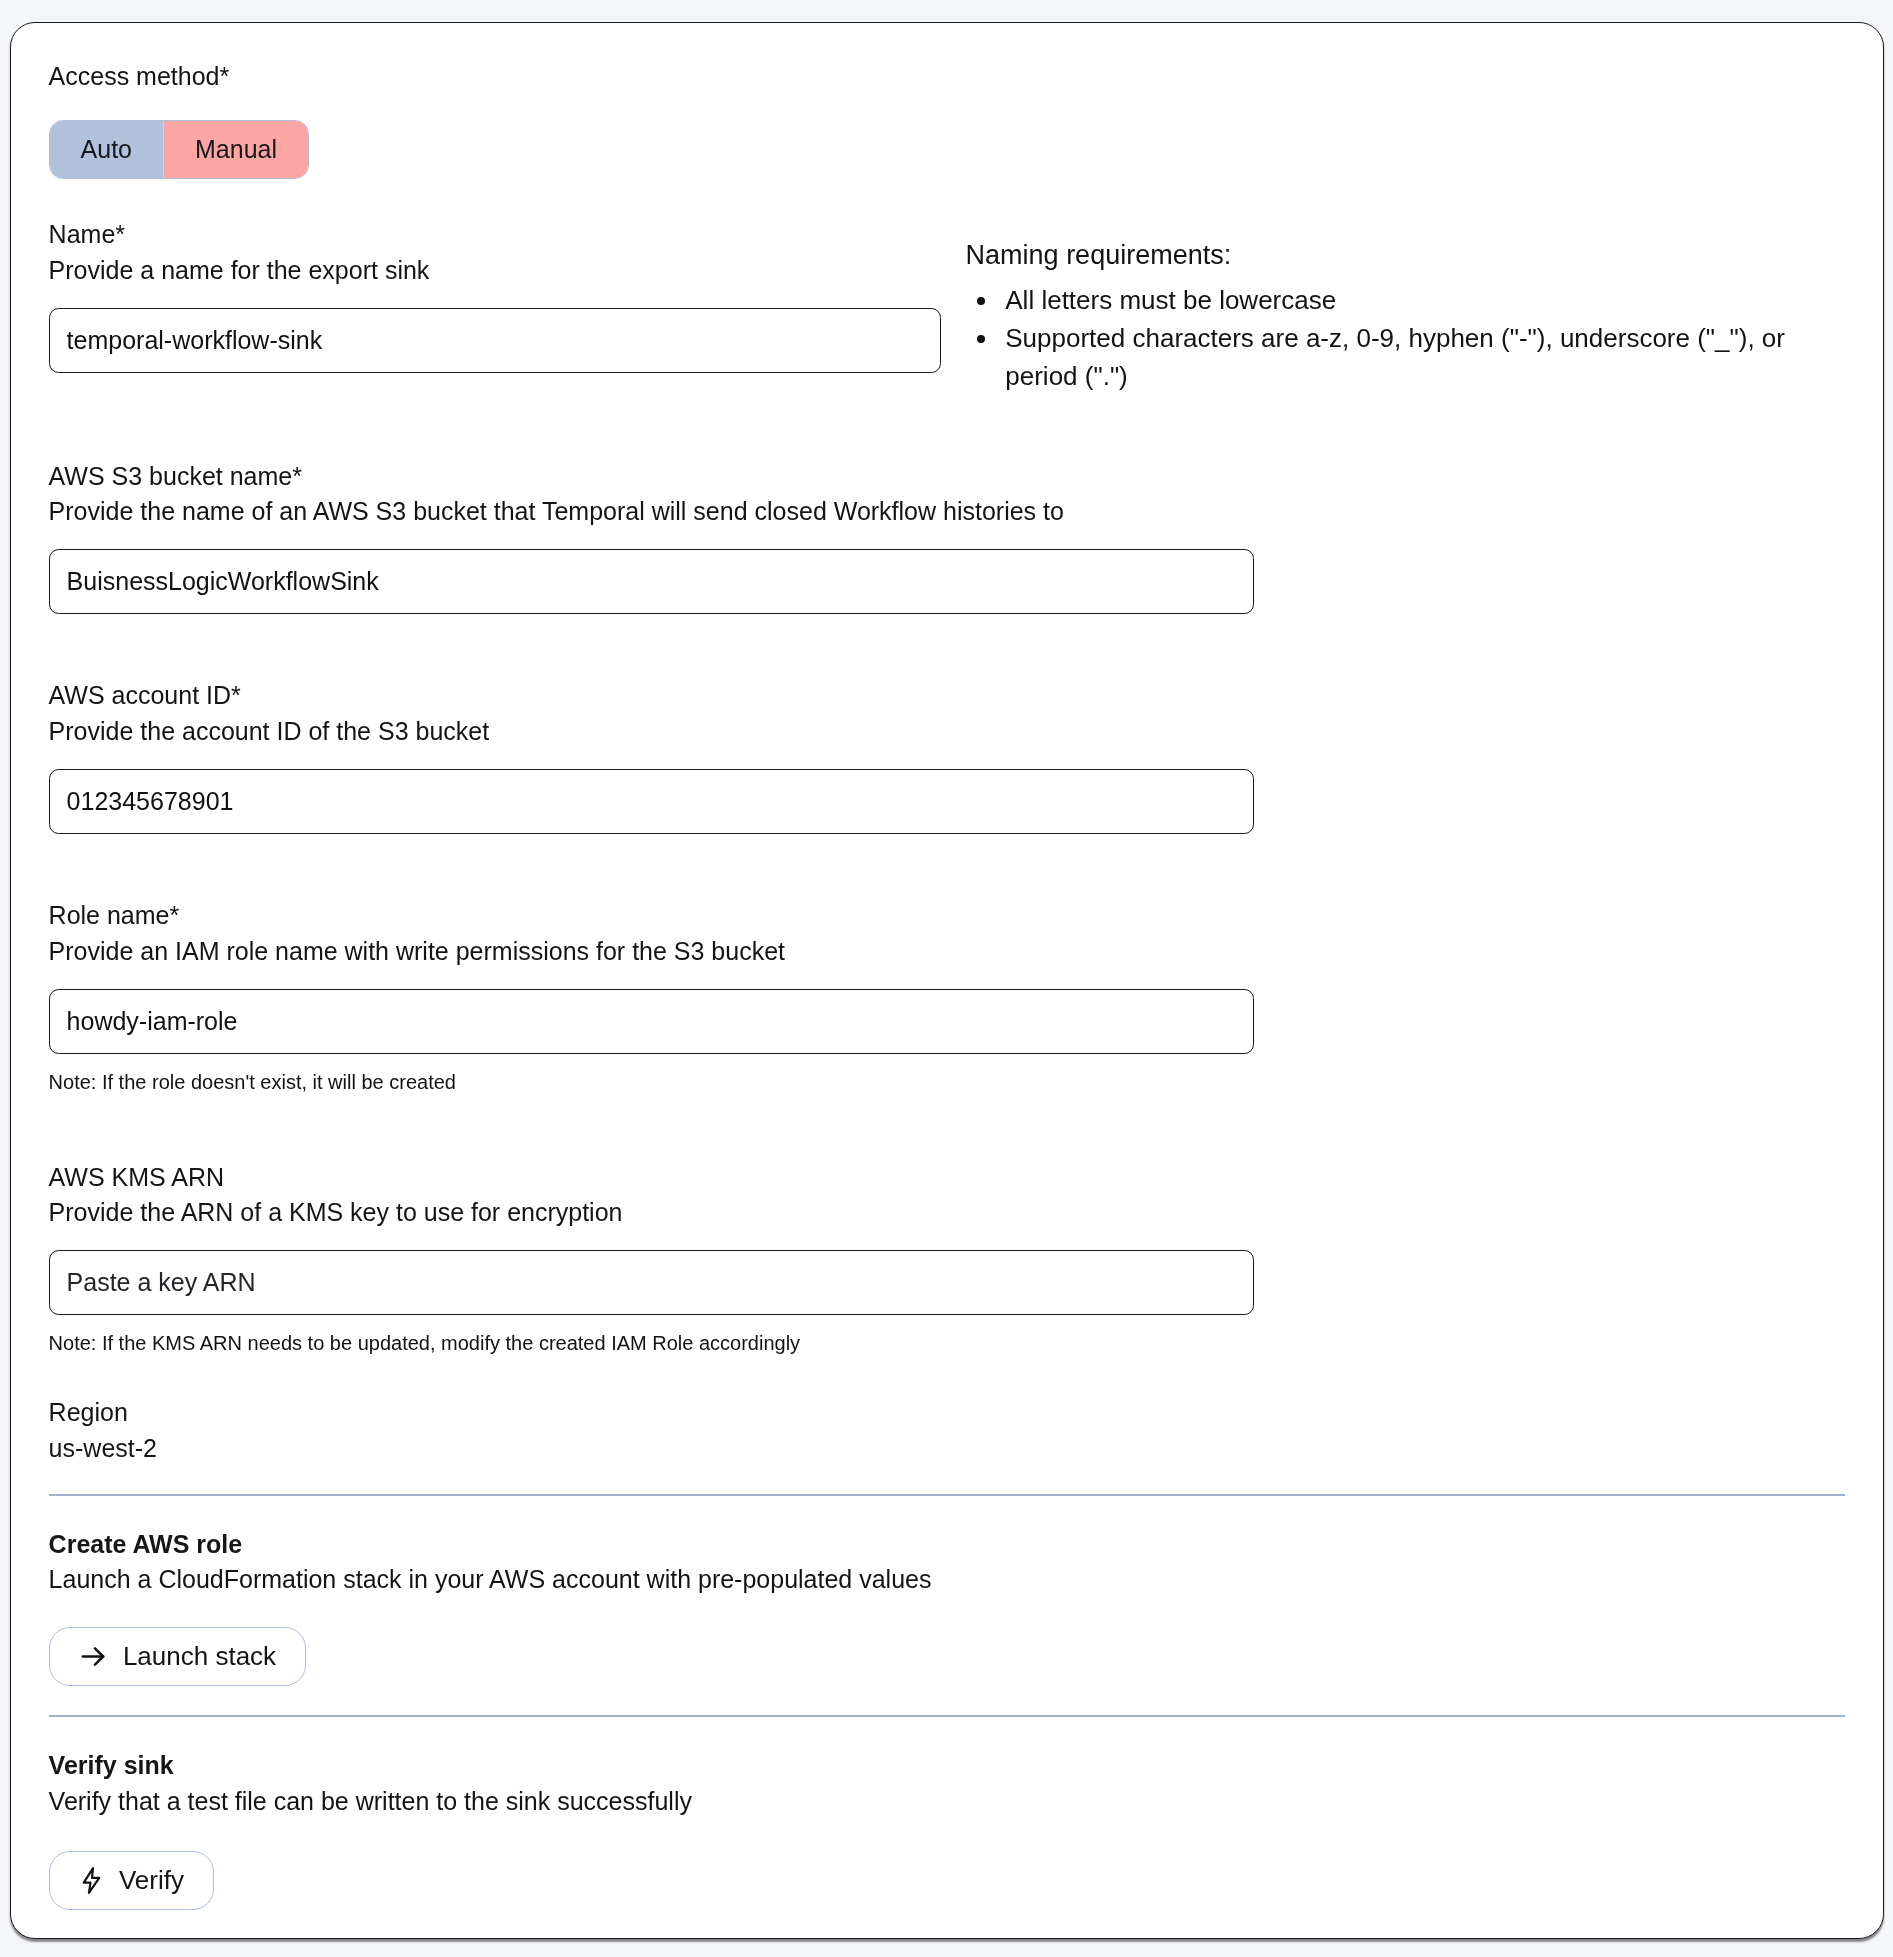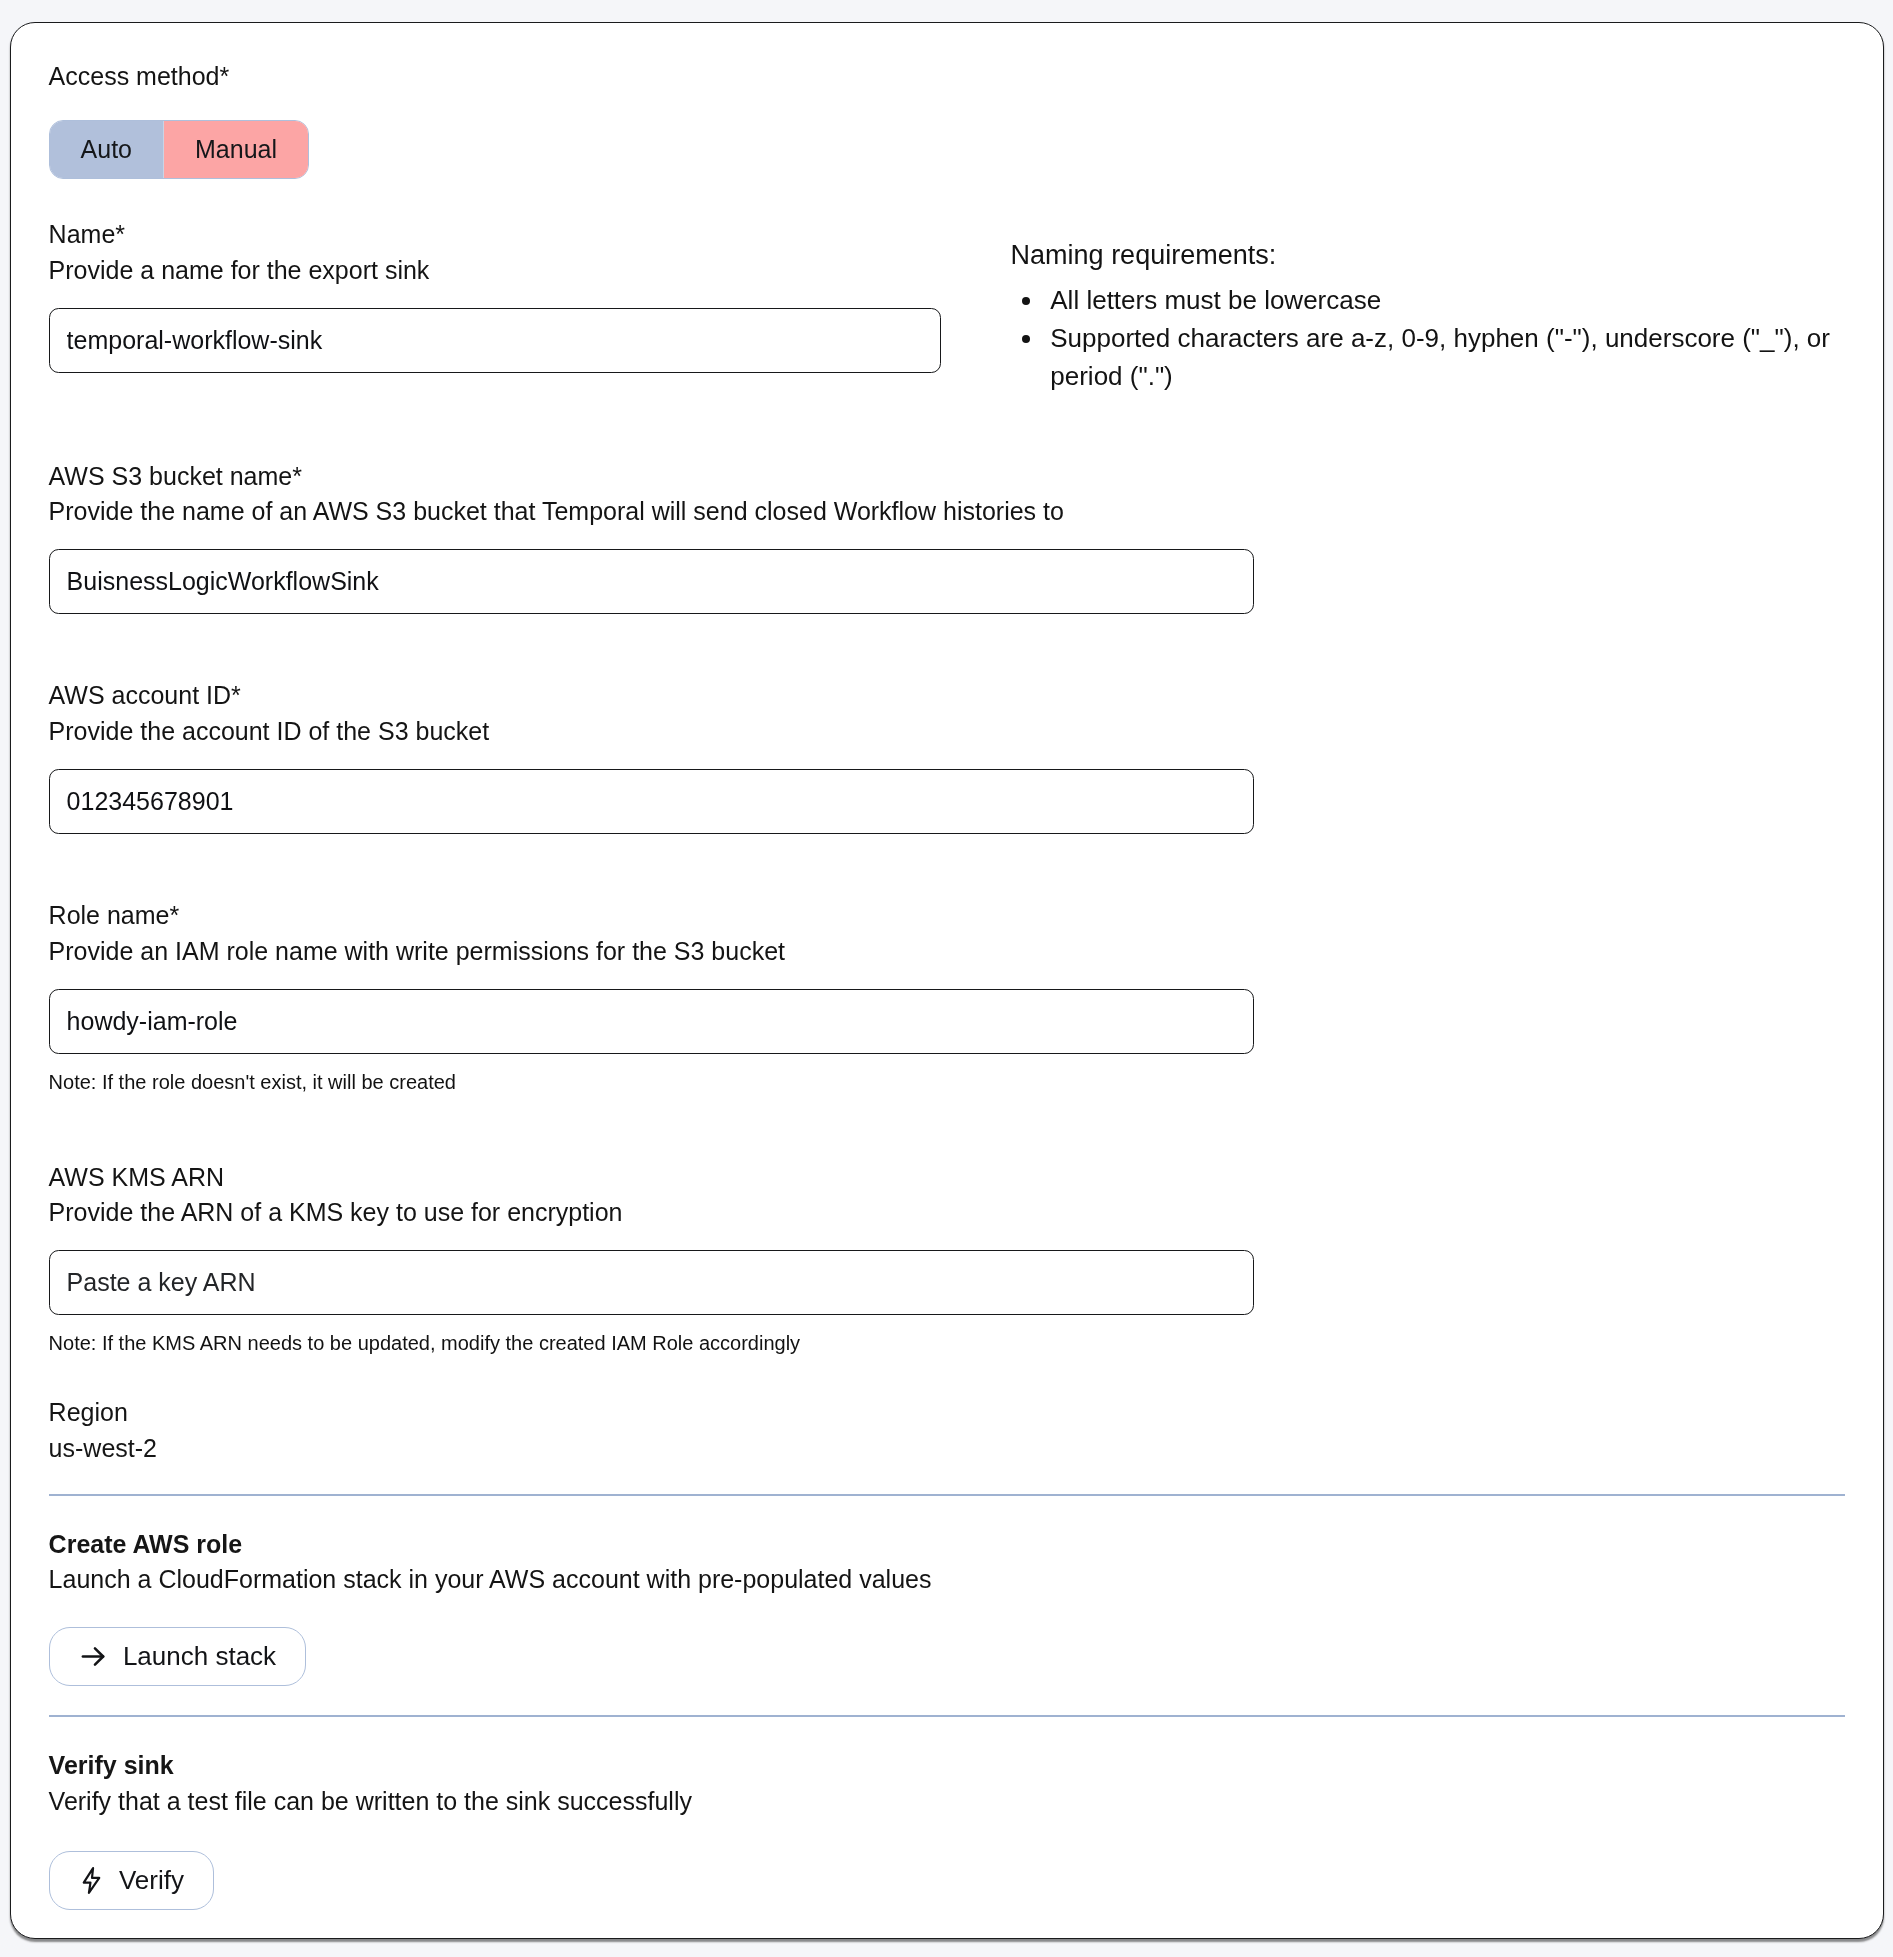--- a/index.html
+++ b/index.html
@@ -39,21 +39,21 @@
     font-size: 25px;
     padding: 0 31px;
     background: #fca5a5;
     cursor: pointer;
     color: #15171a;
   }
   .toggle .seg.selected { background: #b1c0db; }
   .toggle .seg + .seg { border-left: 1px solid #c9d4e6; }
 
   .field { margin-top: 64px; }
-  .field.first { margin-top: 38px; gap: 45px; }
+  .field.first { margin-top: 38px; }
   input.text-input {
     display: block;
     margin-top: 21px;
     height: 65px;
     width: 1205px;
     border: 1.9px solid #17181a;
     border-radius: 9.6px;
     padding: 0 17px;
     font-size: 25px;
     font-family: "Liberation Sans", sans-serif;

